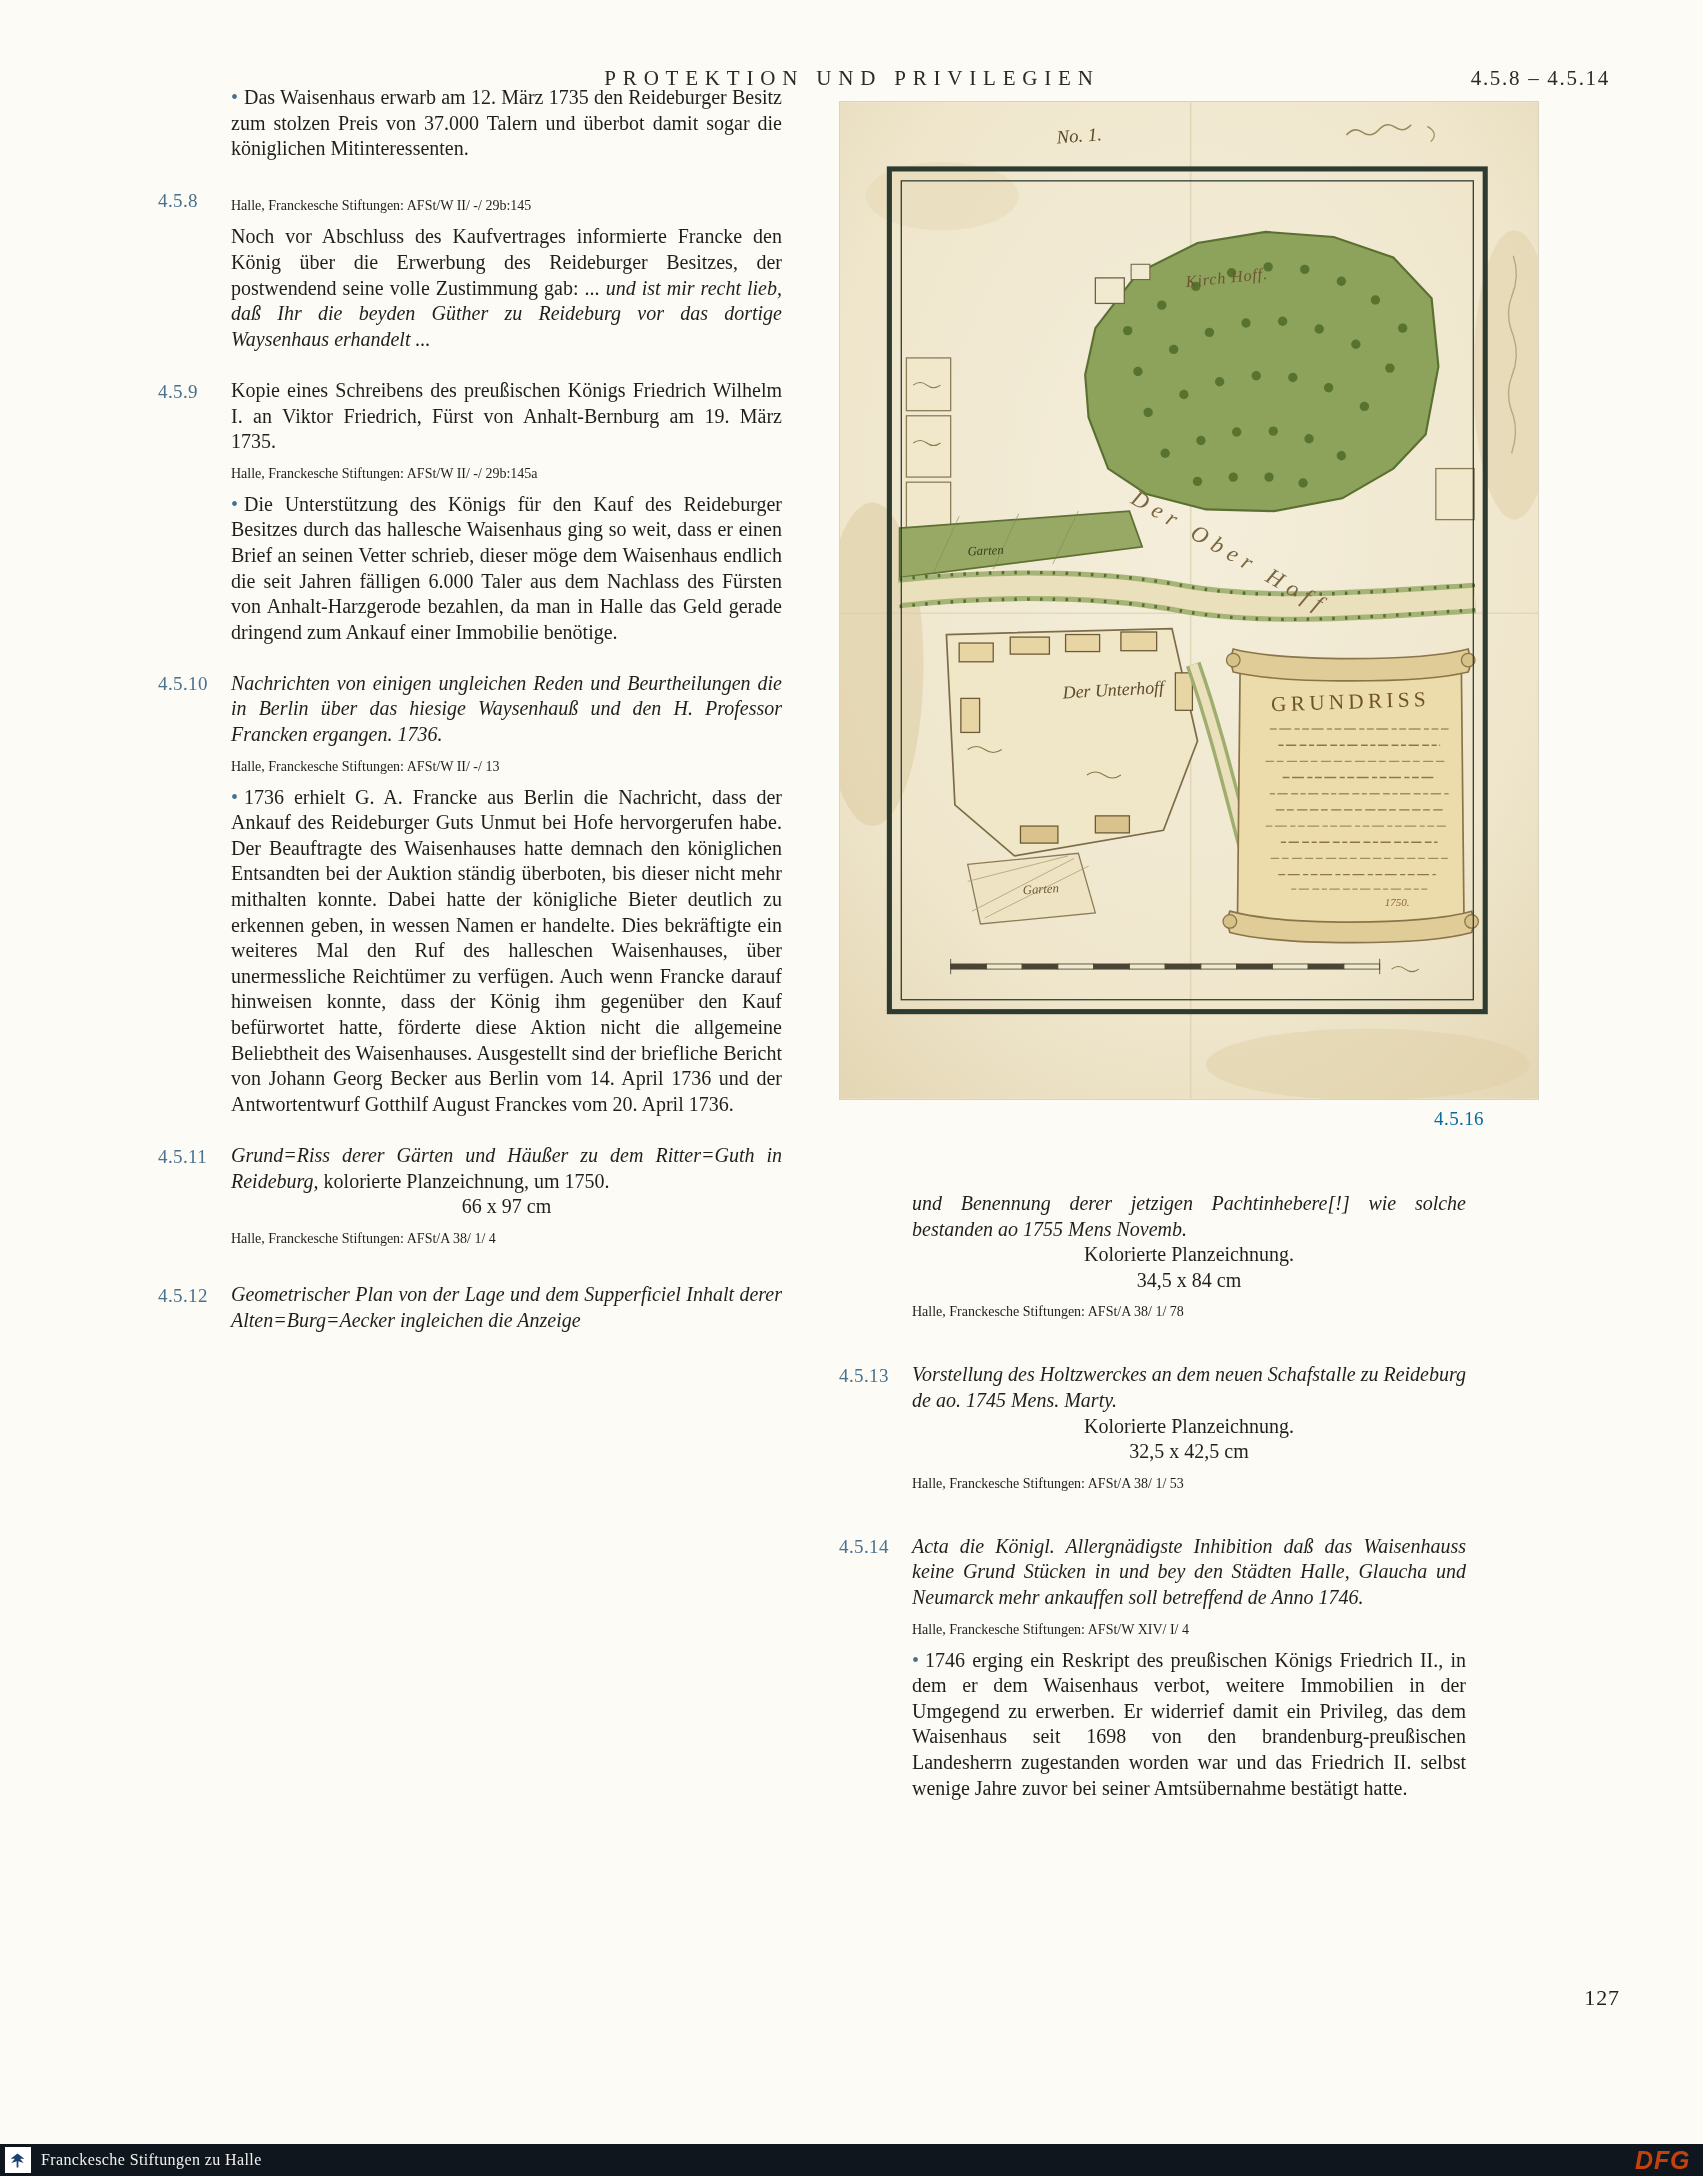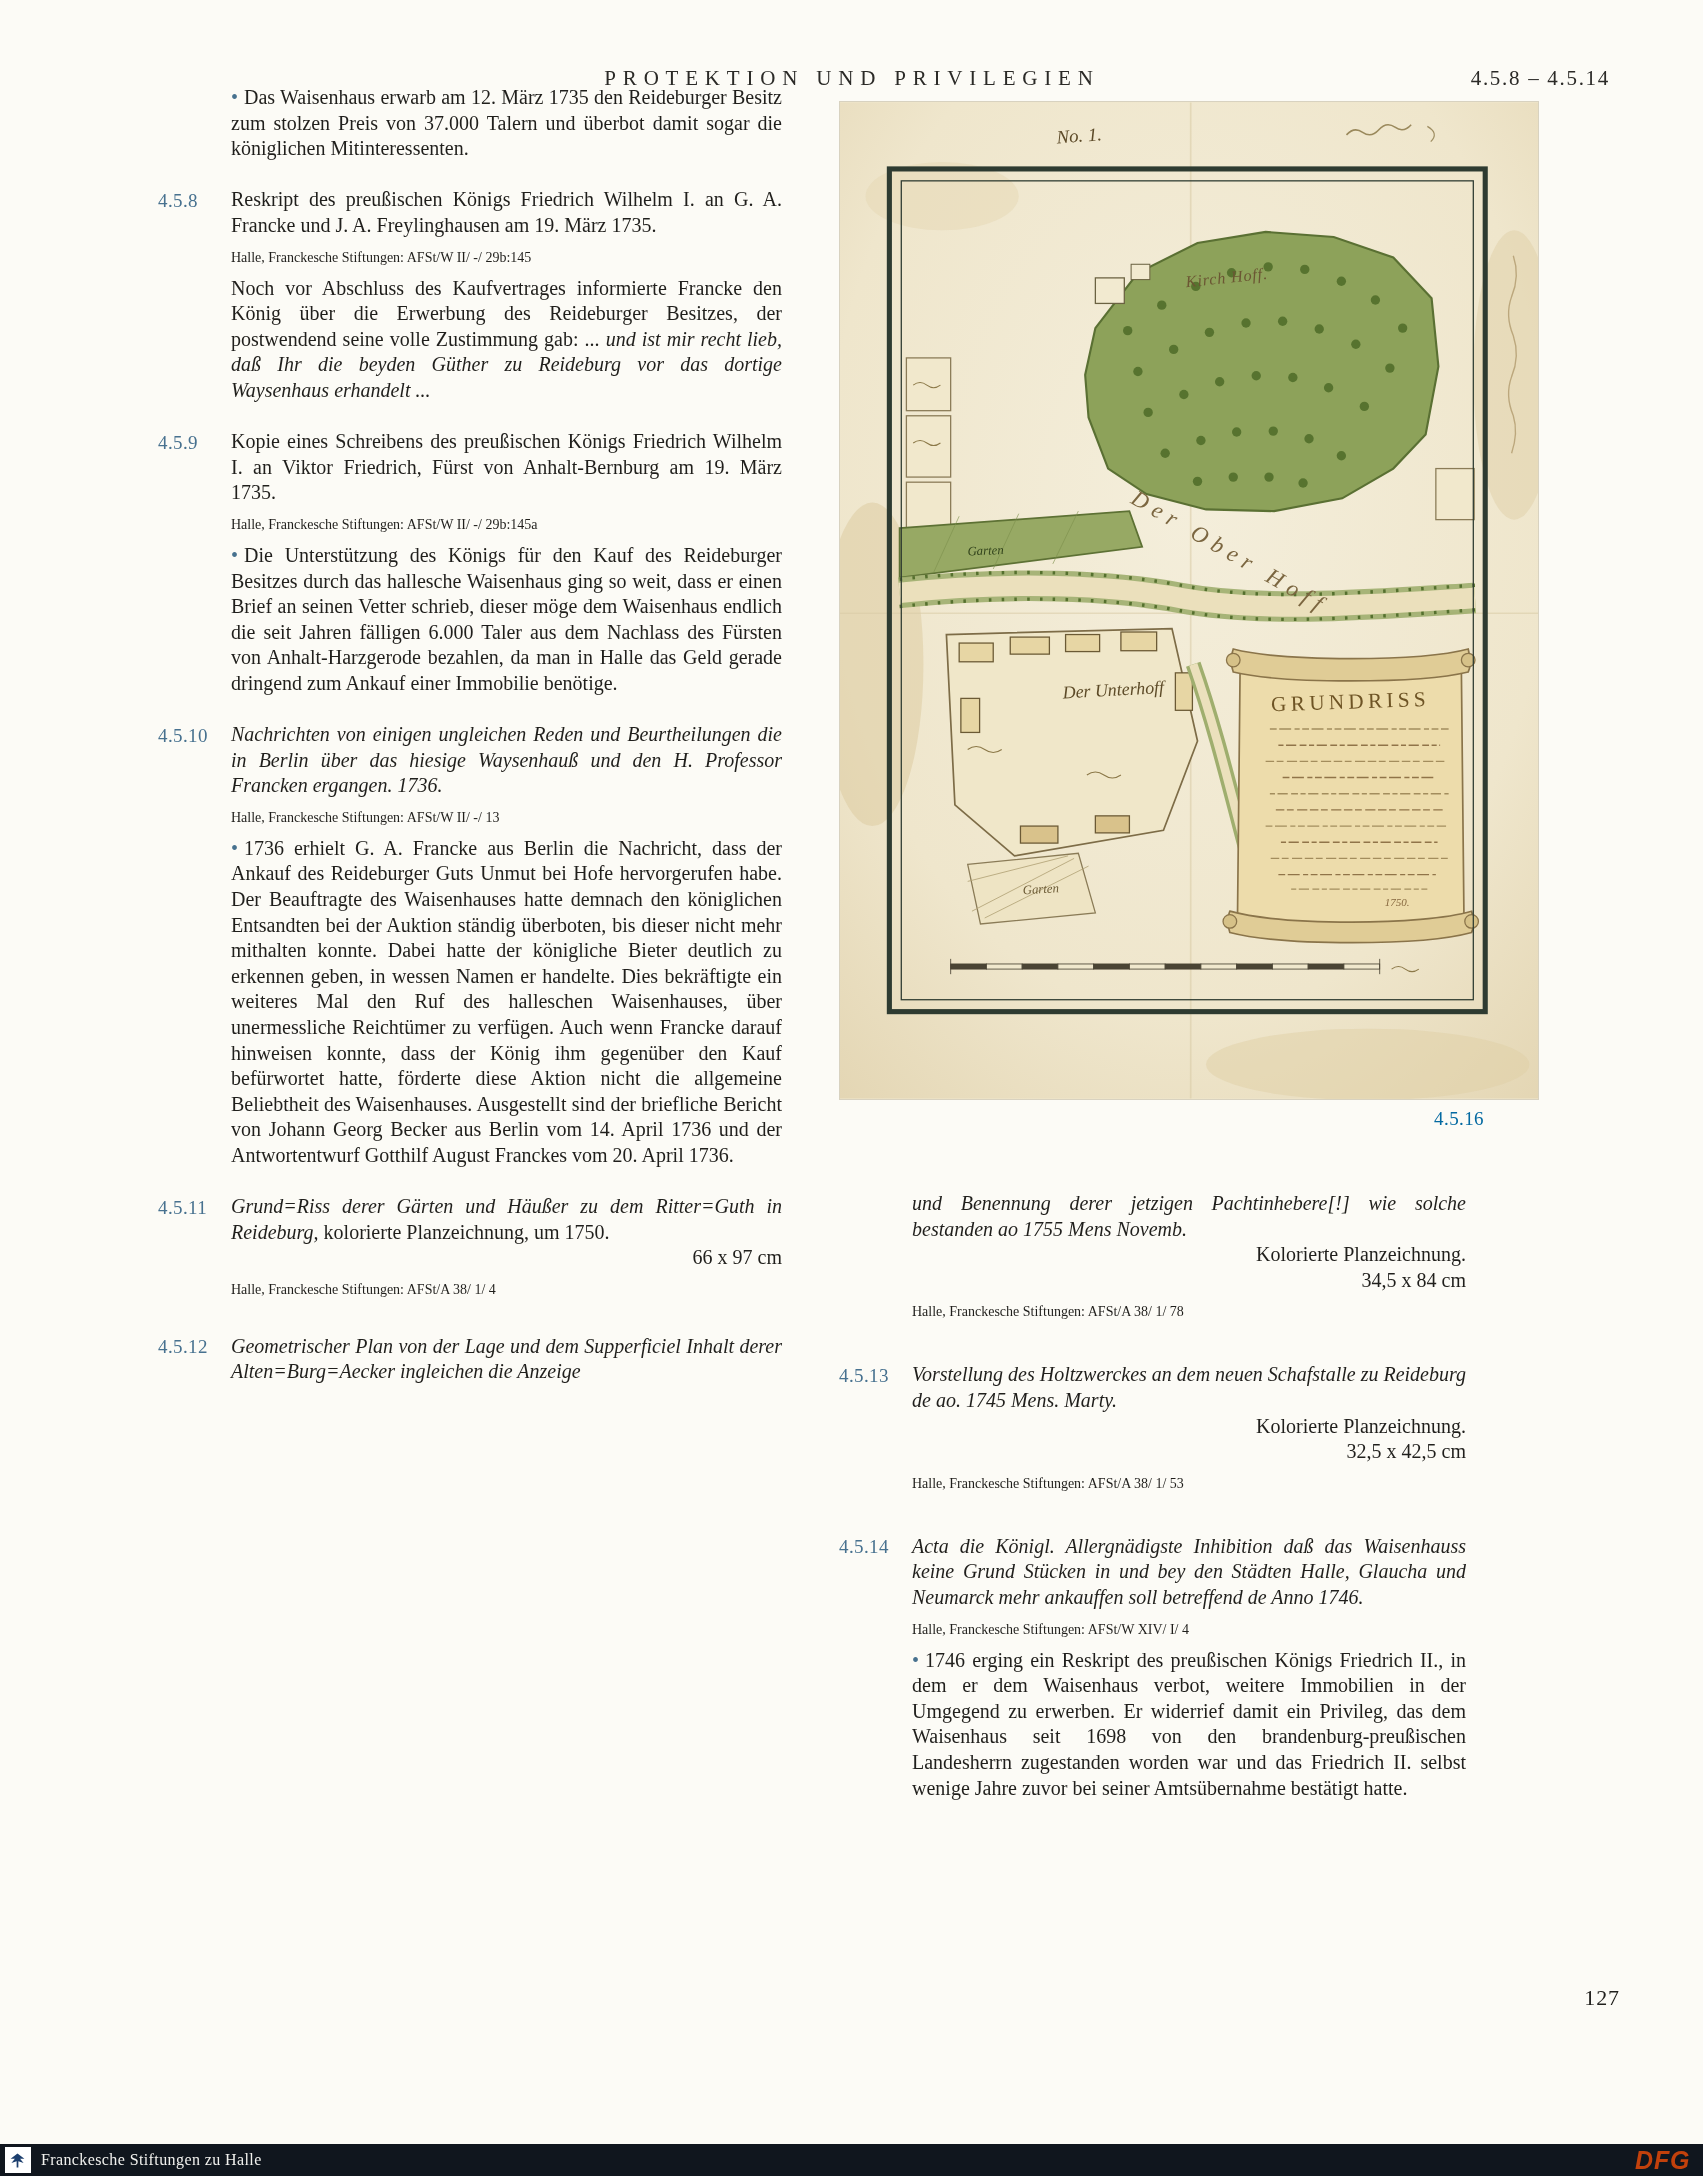--- a/index.html
+++ b/index.html
@@ -17,21 +17,21 @@
     position:absolute;top:66px;right:94px;font-size:21px;letter-spacing:1.7px;color:#2b2a27;
   }
   
   .col-left{position:absolute;left:158px;top:85px;width:624px}
   .col-right{position:absolute;left:839px;top:101px;width:700px}
   .entry{display:flex;align-items:flex-start;margin-bottom:25.6px}
   .col-right .entry{margin-bottom:32px;width:627px}
   .entry-num{flex:0 0 73px;font-size:19px;color:#47718f;padding-top:2.6px;letter-spacing:0.4px}
   .entry-body{flex:1;font-size:20px;line-height:25.6px;text-align:justify;hyphens:auto;-webkit-hyphens:auto}
   .src{font-size:14px;line-height:23px;text-align:left;margin:7px 0}
-  .plain{text-align:right}
+  .plain{text-align:center}
   .it{font-style:italic}
   .bullet{color:#47718f;padding-right:6px}
   
   .figure-wrap{width:700px}
   .map-svg{display:block;width:698px;height:997px;border:0.9px solid #d8d2c0;background:#efe6cc}
   .figure-caption{
     margin-top:8px;margin-bottom:61px;padding-right:55px;text-align:right;
     font-size:19px;color:#0369a1;letter-spacing:0.4px;
   }
   
@@ -56,21 +56,20 @@
 <div class="col-left">
 
   <div class="entry">
     <div class="entry-num"></div>
     <div class="entry-body"><span class="bullet">•</span><span>Das Waisenhaus erwarb am 12. März 1735 den Reideburger Besitz zum stolzen Preis von 37.000 Talern und überbot damit sogar die königlichen Mitinteressenten.</span></div>
   </div>
 
   <div class="entry">
     <div class="entry-num">4.5.8</div>
     <div class="entry-body">
-      <div>Reskript des preußischen Königs Friedrich Wilhelm I. an G. A. Francke und J. A. Freylinghausen am 19. März 1735.</div>
       <div class="src">Halle, Franckesche Stiftungen: AFSt/W II/ -/ 29b:145</div>
       <div><span>Noch vor Abschluss des Kaufvertrages informierte Francke den König über die Erwerbung des Reideburger Besitzes, der postwendend seine volle Zustimmung gab: ... </span><span class="it">und ist mir recht lieb, daß Ihr die beyden Güther zu Reideburg vor das dortige Waysenhaus erhandelt ...</span></div>
     </div>
   </div>
 
   <div class="entry">
     <div class="entry-num">4.5.9</div>
     <div class="entry-body">
       <div>Kopie eines Schreibens des preußischen Königs Friedrich Wilhelm I. an Viktor Friedrich, Fürst von Anhalt-Bernburg am 19. März 1735.</div>
       <div class="src">Halle, Franckesche Stiftungen: AFSt/W II/ -/ 29b:145a</div>

